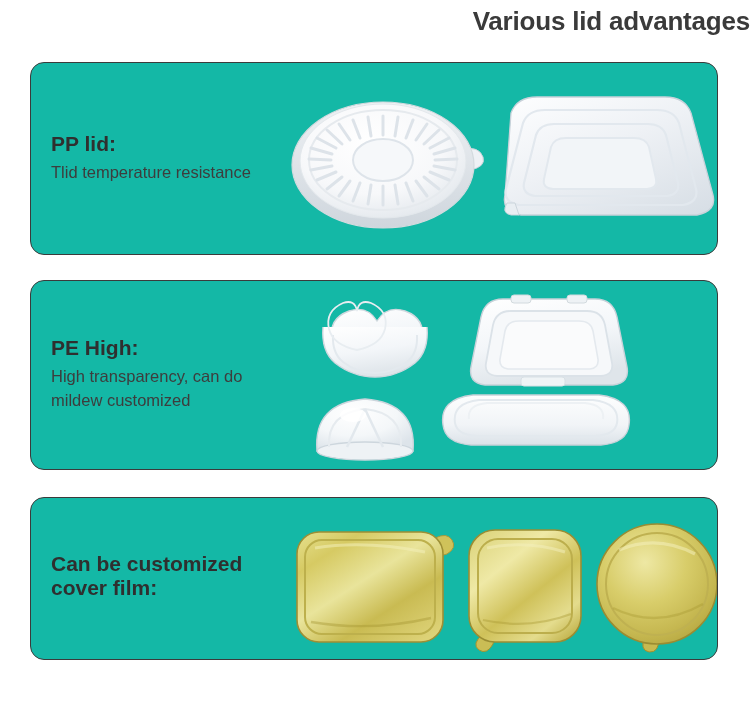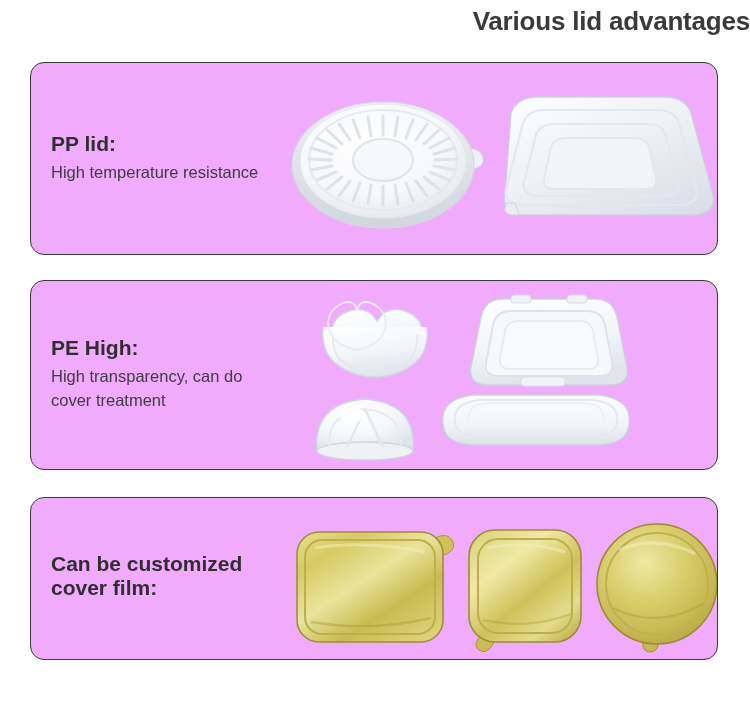--- a/index.html
+++ b/index.html
@@ -30,21 +30,21 @@
     font-weight: bold;
     color: #3a3a3a;
     letter-spacing: -0.2px;
   }
   .card {
     position: absolute;
     left: 30px;
     width: 688px;
     border: 1.6px solid #3b3b3b;
     border-radius: 14px;
-    background: #f0abfc;
+    background: #14b8a6;
     box-sizing: border-box;
     overflow: hidden;
   }
   #card-pp   { top: 62px;  height: 193px; }
   #card-pe   { top: 280px; height: 190px; }
   #card-film { top: 497px; height: 163px; }
 
   .card-text {
     position: absolute;
     left: 20px;
@@ -83,21 +83,21 @@
 <body>
 
 <div id="page">
 
   <div class="page-title">Various lid advantages</div>
 
   <div class="card" id="card-pp">
 
     <div class="card-text">
       <p class="card-heading">PP lid:</p>
-      <p class="card-desc">High temperature resistance</p>
+      <p class="card-desc">Tlid temperature resistance</p>
     </div>
 
     <div class="art">
       <svg width="430" height="193" viewBox="0 0 430 193" xmlns="http://www.w3.org/2000/svg">
         <defs>
           <radialGradient id="ppRound" cx="42%" cy="34%" r="72%">
             <stop offset="0%" stop-color="#ffffff"></stop>
             <stop offset="62%" stop-color="#f7f8fa"></stop>
             <stop offset="100%" stop-color="#e2e7ec"></stop>
           </radialGradient>
@@ -163,21 +163,21 @@
         </g>
       </svg>
     </div>
   </div>
 
   <div class="card" id="card-pe">
 
     <div class="card-text">
       <p class="card-heading">PE High:</p>
       <p class="card-desc">High transparency, can do
-cover treatment</p>
+mildew customized</p>
     </div>
 
     <div class="art">
       <svg width="430" height="190" viewBox="0 0 430 190" xmlns="http://www.w3.org/2000/svg">
         <defs>
           <linearGradient id="peClear" x1="0" y1="0" x2="0.3" y2="1">
             <stop offset="0%" stop-color="#ffffff"></stop>
             <stop offset="55%" stop-color="#f3f6f9"></stop>
             <stop offset="100%" stop-color="#dfe5ea"></stop>
           </linearGradient>

